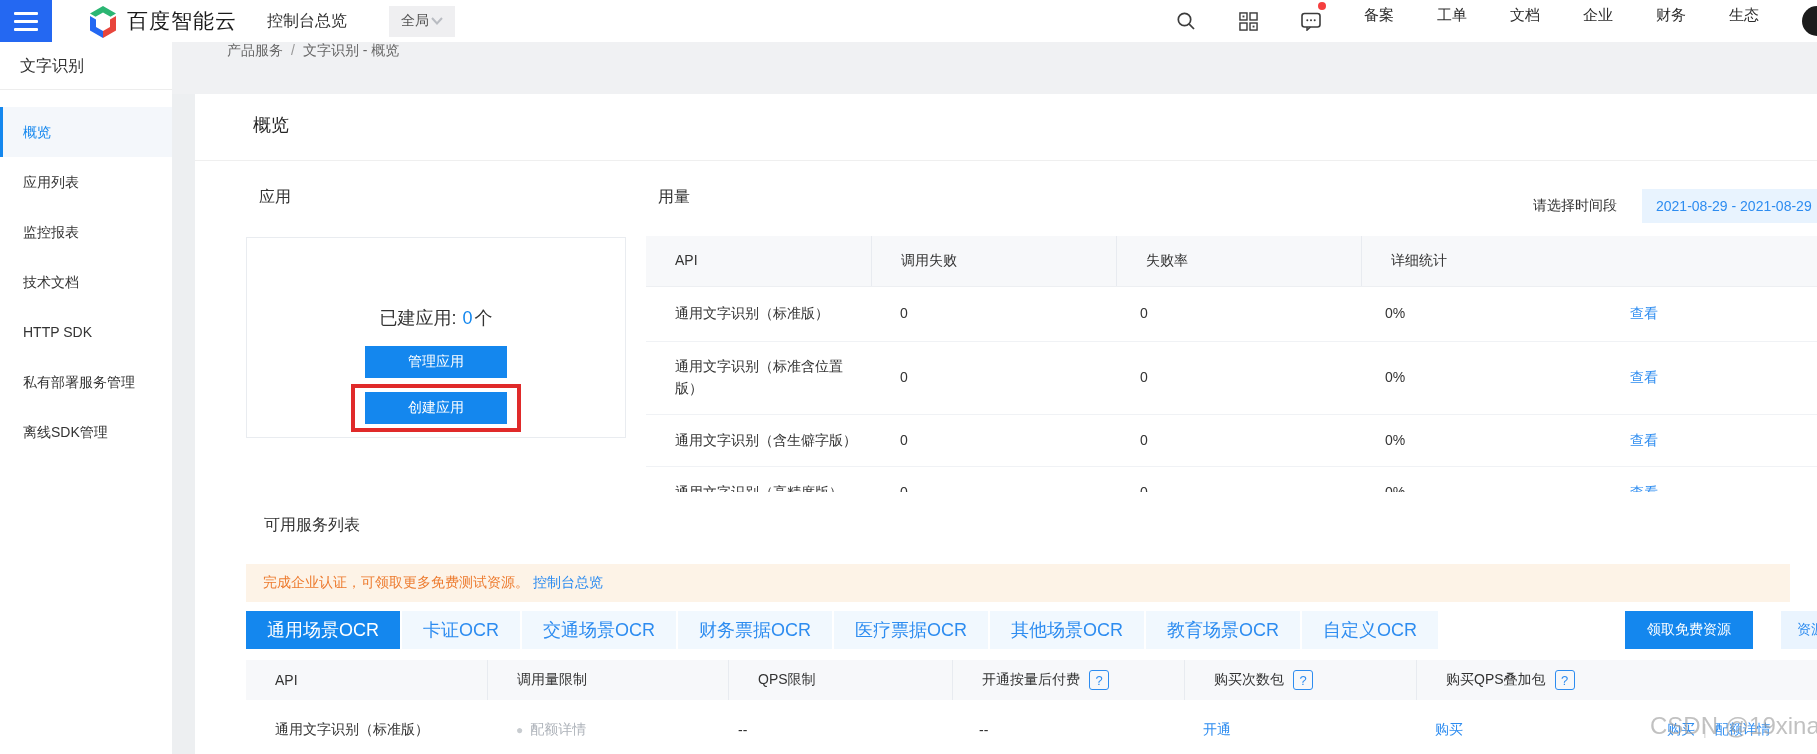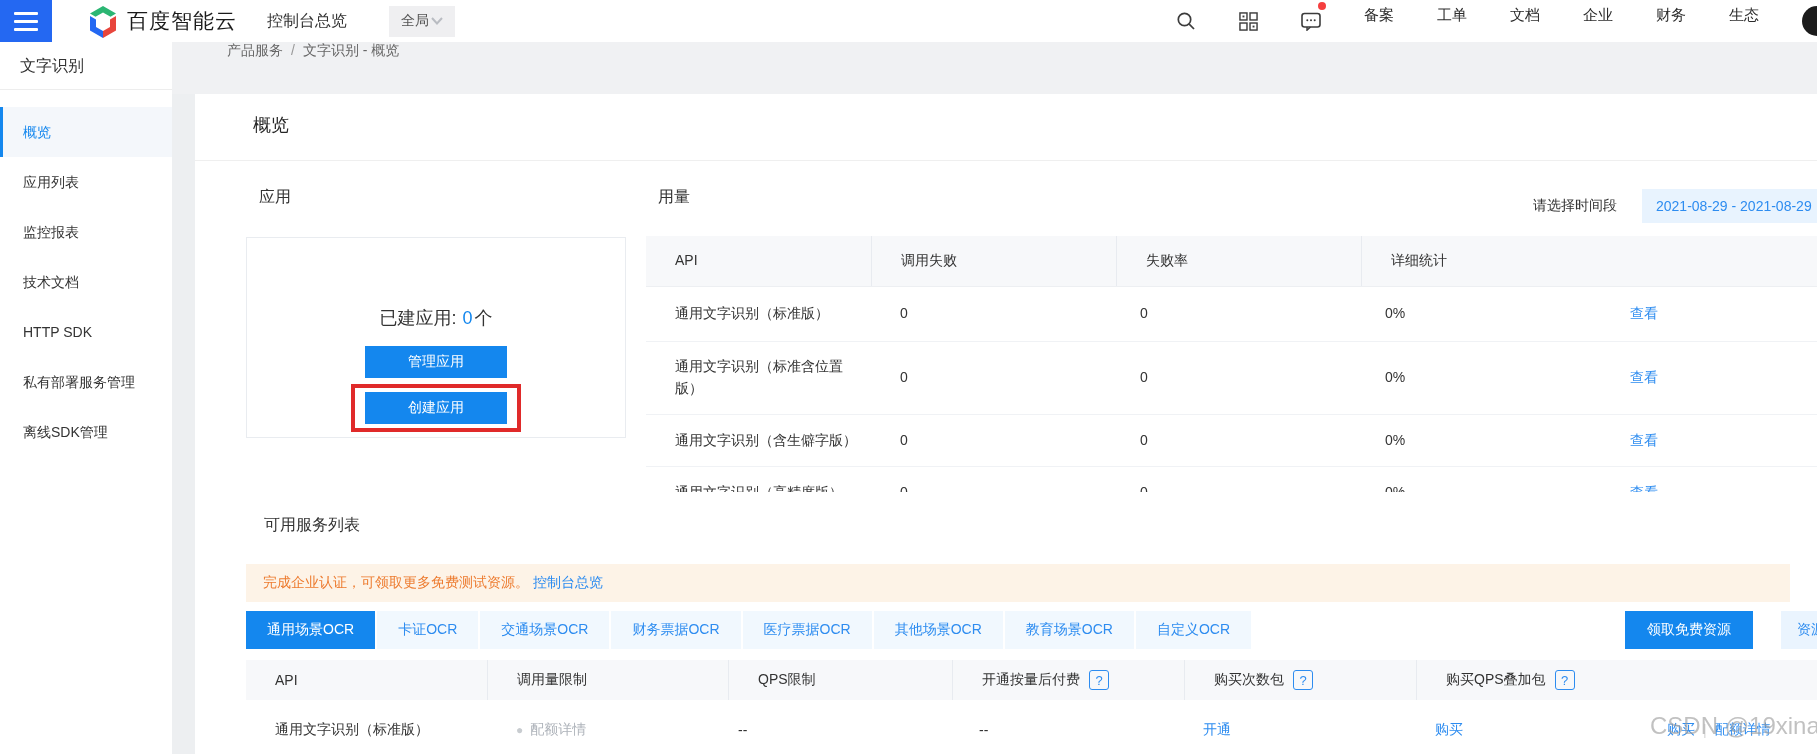--- a/index.html
+++ b/index.html
@@ -65,21 +65,21 @@
   .u-head .u-cell + .u-cell{border-left:1px solid #E8EBF0}
   .ur1{height:55px}.ur2{height:73px}.ur3{height:52px}.ur4{height:52px}
   .link{color:#2D8CF0;cursor:pointer}
 
   
   .notice{position:absolute;left:51px;top:470px;width:1544px;height:38px;background:#FDF3E7;display:flex;align-items:center;padding-left:17px;font-size:14px;color:#ED7B2F}
   .notice .link{margin-left:4px}
 
   
   .tabs{position:absolute;left:51px;top:517px;display:flex;gap:2px;height:38px}
-  .tab{display:flex;align-items:center;padding:16px 21px;background:#F1F8FE;color:#2D8CF0;font-size:14px;cursor:pointer;white-space:nowrap}
+  .tab{display:flex;align-items:center;padding:16px 21px;background:#F1F8FE;color:#2D8CF0;font-size:18px;cursor:pointer;white-space:nowrap}
   .tab.active{background:#1487EE;color:#fff}
   .free-btn{position:absolute;left:1430px;top:517px;width:128px;height:38px}
   .resource-btn{position:absolute;left:1586px;top:517px;height:38px;display:flex;align-items:center;padding:0 16px;background:#EAF4FE;color:#2D8CF0;font-size:14px;cursor:pointer;white-space:nowrap}
 
   
   .svc-table{position:absolute;left:51px;top:566px;width:1760px;font-size:14px}
   .s-head{display:flex;height:40px;background:#F7F8FA}
   .s-row{display:flex;height:60px;background:#fff}
   .s-cell{display:flex;align-items:center;padding-left:29px;flex:none;white-space:nowrap}
   .sc1{width:241px}.sc2{width:222px}.sc3{width:241px}.sc4{width:224px}.sc5{width:232px}.sc6{width:232px}.sc7{width:360px}

